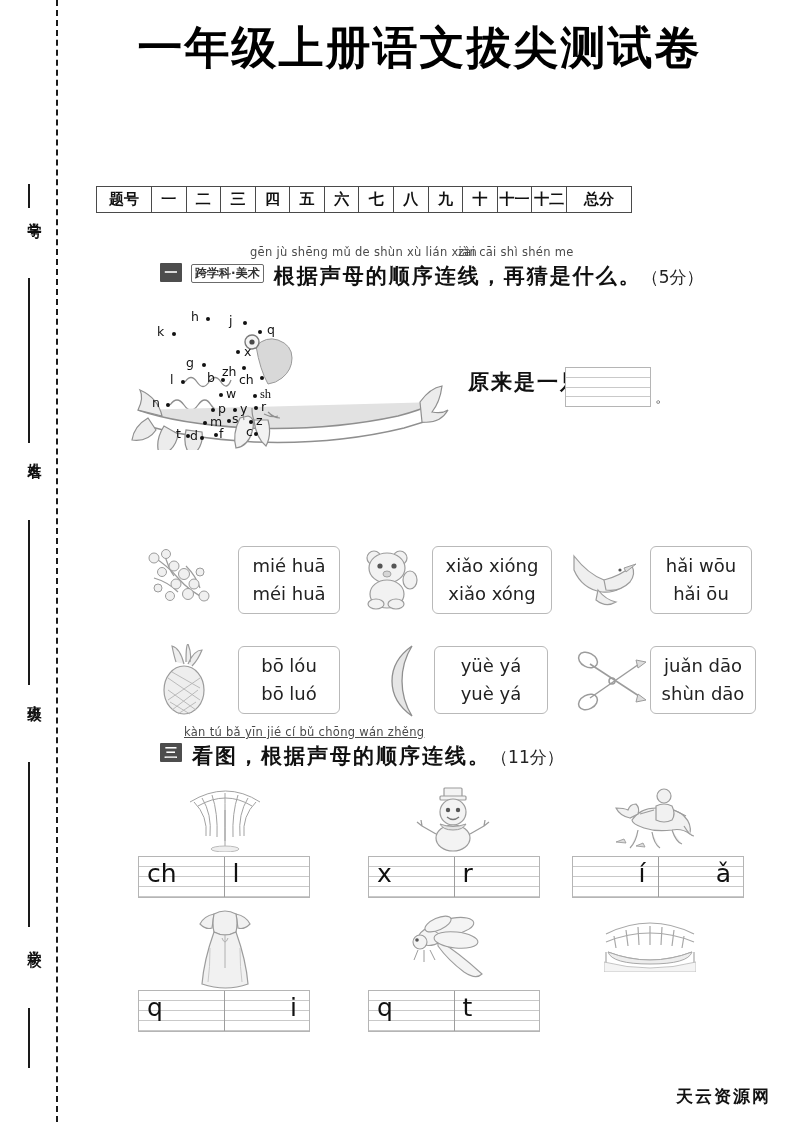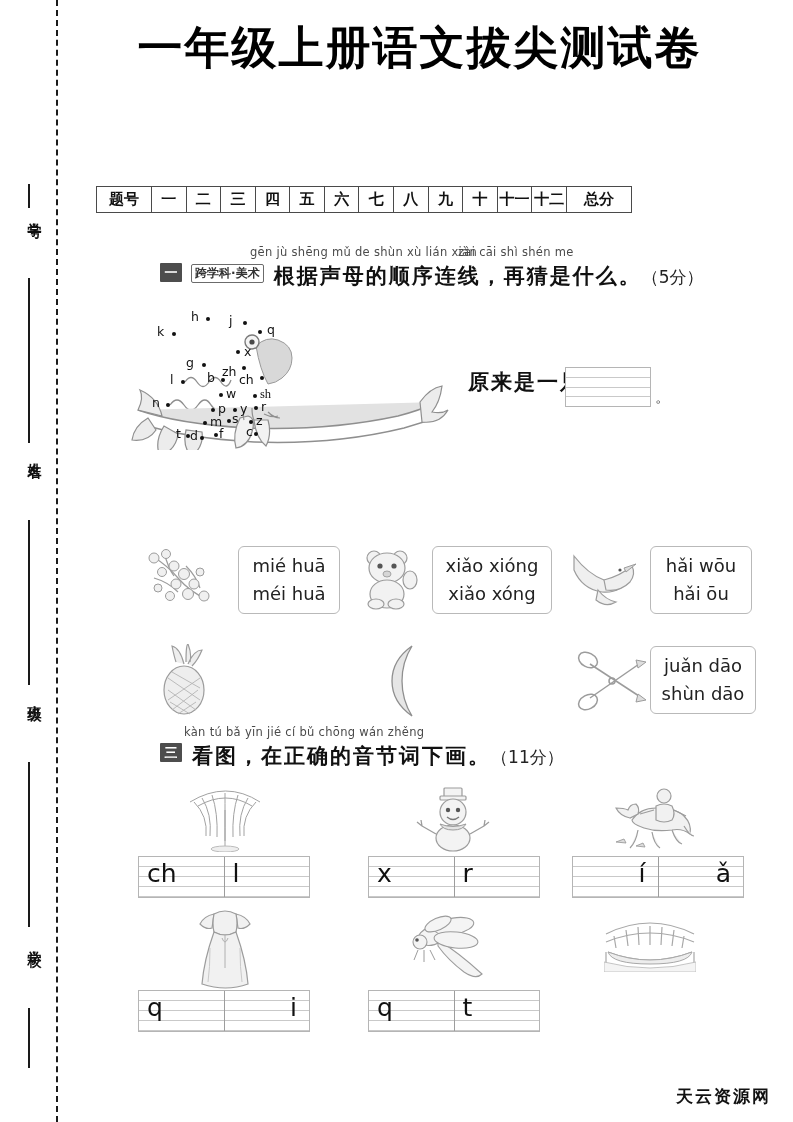--- a/index.html
+++ b/index.html
@@ -331,25 +331,33 @@
     <svg width="68" height="72" viewBox="0 0 68 72">
       <g fill="#eeeeee" stroke="#9c9c9c" stroke-width="1.2">
         <path d="M32 20 q-4 -16 -12 -18 q2 10 4 16 M34 18 q0 -18 2 -18 q4 10 2 18 M36 20 q6 -14 14 -14 q-4 10 -10 16"></path>
         <ellipse cx="32" cy="46" rx="20" ry="24"></ellipse>
       </g>
       <g stroke="#b4b4b4" stroke-width="0.9" fill="none">
         <path d="M16 34 l32 22 M16 46 l28 20 M18 58 l20 12 M20 28 l28 16 M48 34 l-32 22 M46 46 l-26 20 M44 58 l-18 12"></path>
       </g>
     </svg>
   </div>
+  <div class="opt-card" style="left:238px;top:646px;width:80px;">
+    <div>bō lóu</div>
+    <div>bō luó</div>
+  </div>
 
   <div class="pic" style="left:386px;top:644px;">
     <svg width="44" height="74" viewBox="0 0 44 74">
       <path d="M26 2 q-20 14 -20 35 q0 21 20 35 q-10 -16 -10 -35 q0 -19 10 -35 z" fill="#e6e6e6" stroke="#8f8f8f" stroke-width="1.3"></path>
     </svg>
+  </div>
+  <div class="opt-card" style="left:434px;top:646px;width:92px;">
+    <div>yüè yá</div>
+    <div>yuè yá</div>
   </div>
 
   <div class="pic" style="left:576px;top:646px;">
     <svg width="74" height="68" viewBox="0 0 74 68">
       <g fill="none" stroke="#9c9c9c" stroke-width="1.5">
         <path d="M14 52 l52 -36"></path>
         <path d="M14 18 l52 34"></path>
         <ellipse cx="12" cy="56" rx="10" ry="7" transform="rotate(-28 12 56)"></ellipse>
         <ellipse cx="12" cy="14" rx="10" ry="7" transform="rotate(28 12 14)"></ellipse>
         <circle cx="36" cy="35" r="3"></circle>
@@ -357,23 +365,23 @@
       <path d="M60 14 l10 2 l-8 6 z" fill="#dedede" stroke="#9c9c9c" stroke-width="1"></path>
       <path d="M60 56 l10 -2 l-8 -6 z" fill="#dedede" stroke="#9c9c9c" stroke-width="1"></path>
     </svg>
   </div>
   <div class="opt-card" style="left:650px;top:646px;width:84px;">
     <div>juǎn dāo</div>
     <div>shùn dāo</div>
   </div>
 
   <div class="q-head" style="top:742px;">
-    <span class="q-pinyin" style="left:24px;top:-17px;">kàn tú   bǎ yīn jié cí bǔ chōng wán zhěng</span>
+    <span class="q-pinyin" style="left:24px;top:-17px;text-decoration:underline;">kàn tú   bǎ yīn jié cí bǔ chōng wán zhěng</span>
     <span class="q-num">三</span>
-    <span class="q-text"><span>看图，在正确的音节词下画</span><span>。</span><span class="q-score">（11分）</span></span>
+    <span class="q-text"><span>看图，根据声母的顺序连线</span><span>。</span><span class="q-score">（11分）</span></span>
   </div>
 
   <div class="pic" style="left:186px;top:786px;">
     <svg width="78" height="66" viewBox="0 0 78 66">
       <g fill="none" stroke="#a2a2a2" stroke-width="1">
         <path d="M39 24 l0 38"></path>
         <path d="M8 16 q14 14 12 34 M16 12 q10 16 8 38 M26 9 q6 18 5 42 M39 7 q0 20 0 48 M52 9 q-6 18 -5 42 M62 12 q-10 16 -8 38 M70 16 q-14 14 -12 34"></path>
         <path d="M4 16 q36 -22 70 0"></path>
         <path d="M12 20 q28 -16 54 0"></path>
       </g>

